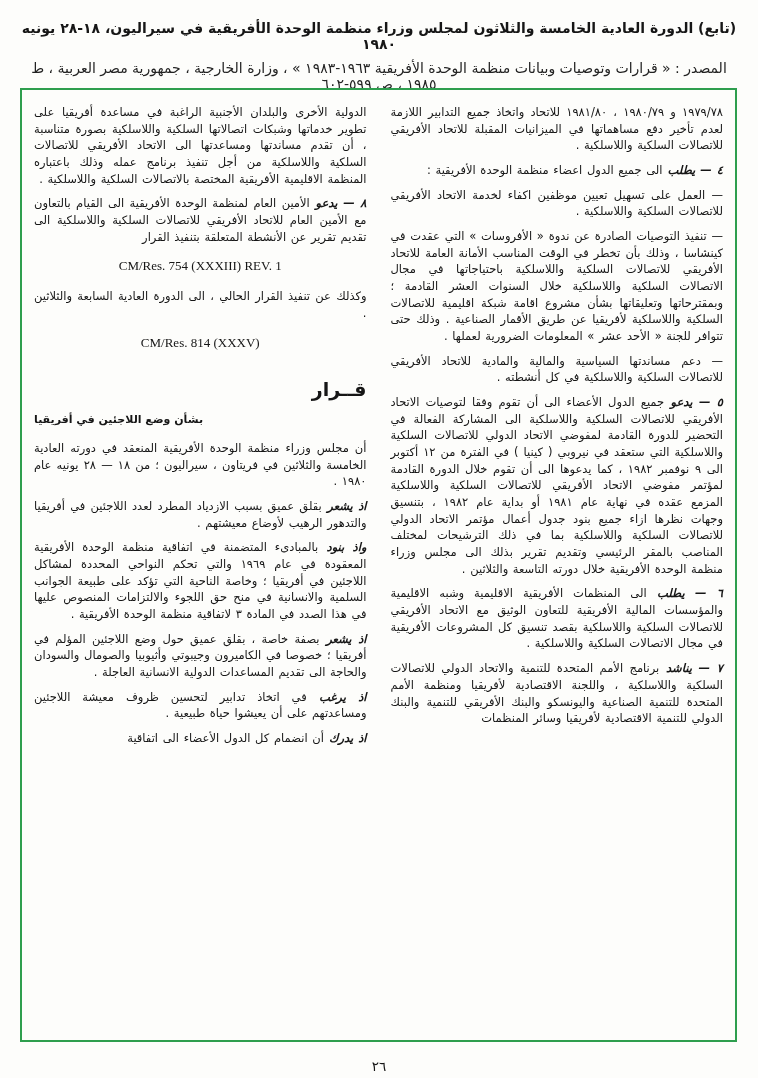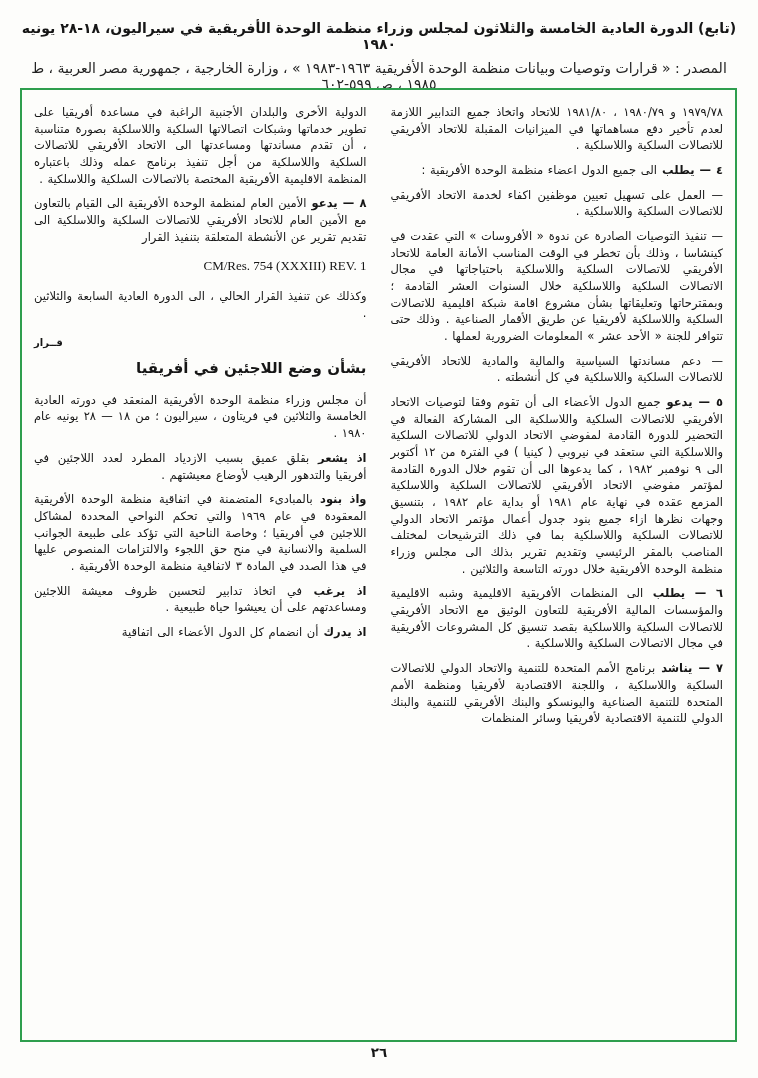--- a/index.html
+++ b/index.html
@@ -22,26 +22,26 @@
   .frame{
     position:absolute;top:88px;left:20px;right:21px;bottom:36px;
     border:2.5px solid var(--frame-color);
     padding:14px 12px 10px;
     overflow:hidden;
     background:#fdfdfb;
   }
   .columns{display:flex;direction:rtl;gap:24px;height:100%;}
   .col{flex:1;min-width:0;direction:rtl;}
   .para{font-size:11.5px;line-height:1.45;text-align:justify;margin:0 0 8px;word-spacing:1px;}
-  .para b{font-weight:bold;}
+  .para b{font-weight:bold;font-style:italic;}
   .dash{margin:0 0 8px;}
-  .latin{direction:ltr;text-align:right;font-family:"Liberation Serif",serif;font-size:13px;margin:12px 0;word-spacing:normal;}
-  .heading{text-align:left;font-weight:bold;font-size:10px;letter-spacing:1px;margin:14px 0 8px;word-spacing:normal;}
-  .subheading{text-align:right;font-weight:bold;font-size:15px;margin:0 0 12px;word-spacing:normal;}
-  .page-footer{position:absolute;bottom:18px;left:0;right:0;text-align:center;font-weight:bold;font-size:13.5px;}
+  .latin{direction:ltr;text-align:center;font-family:"Liberation Serif",serif;font-size:13px;margin:12px 12px;word-spacing:normal;}
+  .heading{text-align:right;font-weight:bold;font-size:19px;letter-spacing:1px;margin:24px 0 8px;word-spacing:normal;}
+  .subheading{text-align:left;font-weight:bold;font-size:11px;margin:0 0 12px;word-spacing:normal;}
+  .page-footer{position:absolute;bottom:4px;left:0;right:0;text-align:center;font-weight:normal;font-size:13.5px;}
 </style>
 </head>
 <body>
 
 <header class="page-header">
   <div class="hdr-title">(تابع) الدورة العادية الخامسة والثلاثون لمجلس وزراء منظمة الوحدة الأفريقية في سيراليون، ١٨-٢٨ يونيه ١٩٨٠</div>
   <div class="hdr-source">المصدر : « قرارات وتوصيات وبيانات منظمة الوحدة الأفريقية ١٩٦٣-١٩٨٣ » ، وزارة الخارجية ، جمهورية مصر العربية ، ط ١٩٨٥ ، ص ٥٩٩-٦٠٢</div>
 </header>
 
 <div class="frame">
@@ -54,25 +54,27 @@
         <div class="para dash">— دعم مساندتها السياسية والمالية والمادية للاتحاد الأفريقي للاتصالات السلكية واللاسلكية في كل أنشطته .</div>
         <div class="para"><b>٥ — يدعو </b>جميع الدول الأعضاء الى أن تقوم وفقا لتوصيات الاتحاد الأفريقي للاتصالات السلكية واللاسلكية الى المشاركة الفعالة في التحضير للدورة القادمة لمفوضي الاتحاد الدولي للاتصالات السلكية واللاسلكية التي ستعقد في نيروبي ( كينيا ) في الفترة من ١٢ أكتوبر الى ٩ نوفمبر ١٩٨٢ ، كما يدعوها الى أن تقوم خلال الدورة القادمة لمؤتمر مفوضي الاتحاد الأفريقي للاتصالات السلكية واللاسلكية المزمع عقده في نهاية عام ١٩٨١ أو بداية عام ١٩٨٢ ، بتنسيق وجهات نظرها ازاء جميع بنود جدول أعمال مؤتمر الاتحاد الدولي للاتصالات السلكية واللاسلكية بما في ذلك الترشيحات لمختلف المناصب بالمقر الرئيسي وتقديم تقرير بذلك الى مجلس وزراء منظمة الوحدة الأفريقية خلال دورته التاسعة والثلاثين .</div>
         <div class="para"><b>٦ — يطلب </b>الى المنظمات الأفريقية الاقليمية وشبه الاقليمية والمؤسسات المالية الأفريقية للتعاون الوثيق مع الاتحاد الأفريقي للاتصالات السلكية واللاسلكية بقصد تنسيق كل المشروعات الأفريقية في مجال الاتصالات السلكية واللاسلكية .</div>
         <div class="para"><b>٧ — يناشد </b>برنامج الأمم المتحدة للتنمية والاتحاد الدولي للاتصالات السلكية واللاسلكية ، واللجنة الاقتصادية لأفريقيا ومنظمة الأمم المتحدة للتنمية الصناعية واليونسكو والبنك الأفريقي للتنمية والبنك الدولي للتنمية الاقتصادية لأفريقيا وسائر المنظمات</div>
       </div>
     <div class="col">
         <div class="para">الدولية الأخرى والبلدان الأجنبية الراغبة في مساعدة أفريقيا على تطوير خدماتها وشبكات اتصالاتها السلكية واللاسلكية بصورة متناسبة ، أن تقدم مساندتها ومساعدتها الى الاتحاد الأفريقي للاتصالات السلكية واللاسلكية من أجل تنفيذ برنامج عمله وذلك باعتباره المنظمة الاقليمية الأفريقية المختصة بالاتصالات السلكية واللاسلكية .</div>
         <div class="para"><b>٨ — يدعو </b>الأمين العام لمنظمة الوحدة الأفريقية الى القيام بالتعاون مع الأمين العام للاتحاد الأفريقي للاتصالات السلكية واللاسلكية الى تقديم تقرير عن الأنشطة المتعلقة بتنفيذ القرار</div>
         <div class="para latin">CM/Res. 754 (XXXIII) REV. 1</div>
         <div class="para">وكذلك عن تنفيذ القرار الحالي ، الى الدورة العادية السابعة والثلاثين .</div>
+        <div class="para latin">CM/Res. 814 (XXXV)</div>
         <div class="para heading">قــرار</div>
         <div class="para subheading">بشأن وضع اللاجئين في أفريقيا</div>
         <div class="para">أن مجلس وزراء منظمة الوحدة الأفريقية المنعقد في دورته العادية الخامسة والثلاثين في فريتاون ، سيراليون ؛ من ١٨ — ٢٨ يونيه عام ١٩٨٠ .</div>
         <div class="para"><b>اذ يشعر </b>بقلق عميق بسبب الازدياد المطرد لعدد اللاجئين في أفريقيا والتدهور الرهيب لأوضاع معيشتهم .</div>
         <div class="para"><b>واذ بنود </b>بالمبادىء المتضمنة في اتفاقية منظمة الوحدة الأفريقية المعقودة في عام ١٩٦٩ والتي تحكم النواحي المحددة لمشاكل اللاجئين في أفريقيا ؛ وخاصة الناحية التي تؤكد على طبيعة الجوانب السلمية والانسانية في منح حق اللجوء والالتزامات المنصوص عليها في هذا الصدد في المادة ٣ لاتفاقية منظمة الوحدة الأفريقية .</div>
+        <div class="para"><b>اذ يشعر </b>بصفة خاصة ، بقلق عميق حول وضع اللاجئين المؤلم في أفريقيا ؛ خصوصا في الكاميرون وجيبوتي وأثيوبيا والصومال والسودان والحاجة الى تقديم المساعدات الدولية الانسانية العاجلة .</div>
         <div class="para"><b>اذ يرغب </b>في اتخاذ تدابير لتحسين ظروف معيشة اللاجئين ومساعدتهم على أن يعيشوا حياة طبيعية .</div>
         <div class="para"><b>اذ يدرك </b>أن انضمام كل الدول الأعضاء الى اتفاقية</div>
       </div>
   </div>
 </div>
 
 <footer class="page-footer">
   <span>٢٦</span>
 </footer>
 

